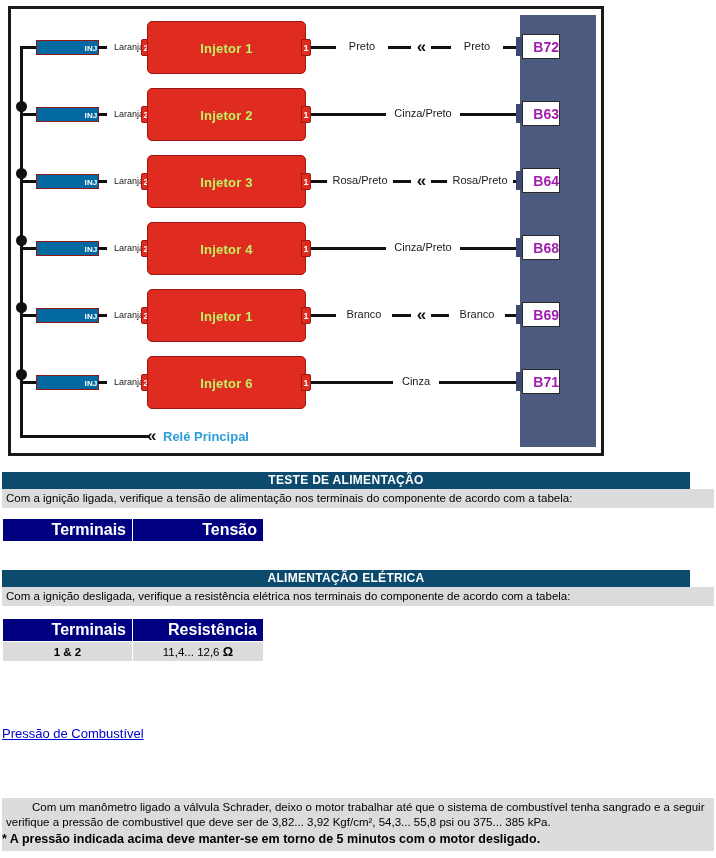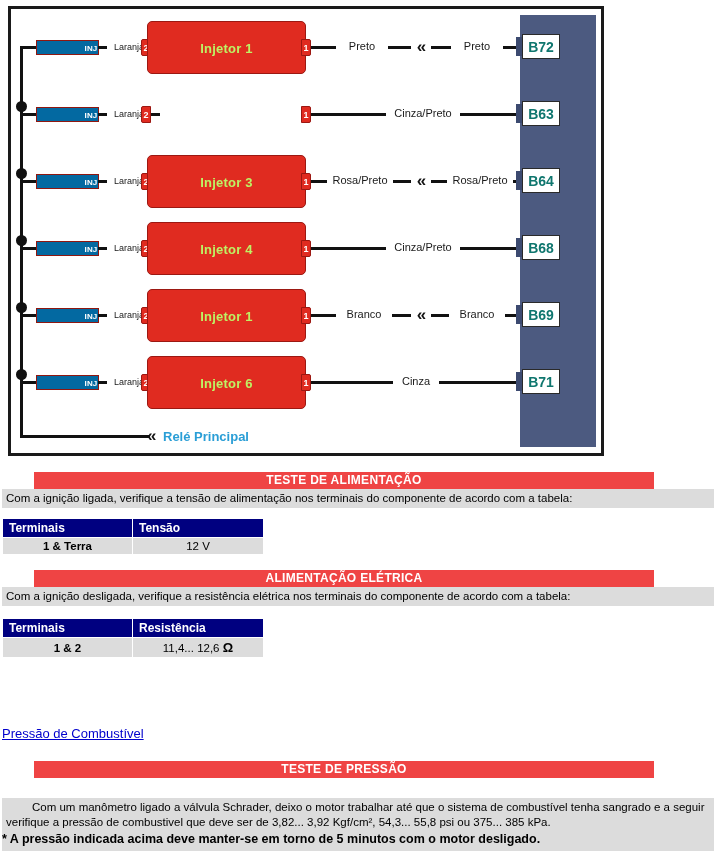--- a/index.html
+++ b/index.html
@@ -211,25 +211,25 @@
 
   
   .term {
     position: absolute;
     top: 19px;
     left: 511px;
     width: 38px;
     height: 25px;
     background: #ffffff;
     border: 1px solid #2a2a2a;
-    color: #0f766e;
+    color: #a21caf;
     font-size: 14px;
     font-weight: bold;
     line-height: 24px;
-    text-align: center;
+    text-align: right;
     box-sizing: border-box;
   }
   .term-tab {
     position: absolute;
     top: 22px;
     left: 505px;
     width: 7px;
     height: 19px;
     background: #3c4a70;
   }
@@ -253,31 +253,30 @@
     font-weight: bold;
     color: #2a9ed6;
     line-height: 21px;
     white-space: nowrap;
   }
 
   
   .sec-header {
     position: absolute;
     left: 2px;
-    width: 620px;
+    width: 688px;
     height: 17px;
-    background: #ef4444;
+    background: #0c4a6e;
     color: #ffffff;
     font-size: 12px;
     font-weight: bold;
     line-height: 17px;
     text-align: center;
     letter-spacing: 0.3px;
     box-sizing: border-box;
-    margin-left: 32px;
   }
   .sec-body {
     position: absolute;
     left: 2px;
     width: 712px;
     background: #dcdcdc;
     color: #000000;
     font-size: 11.5px;
     line-height: 15px;
     padding: 2px 4px;
@@ -287,24 +286,24 @@
   
   .dtable {
     position: absolute;
     border-collapse: collapse;
     font-size: 11.5px;
   }
   .dtable th {
     background: #000080;
     color: #ffffff;
     font-weight: bold;
-    font-size: 12px;
+    font-size: 16px;
     padding: 2px 6px;
     border: 1px solid #ffffff;
-    text-align: left;
+    text-align: right;
     white-space: nowrap;
   }
   .dtable td {
     background: #dcdcdc;
     color: #000000;
     padding: 2px 6px;
     border: 1px solid #ffffff;
     text-align: center;
     white-space: nowrap;
   }
@@ -369,20 +368,23 @@
         <div class="term">B72</div>
       </div>
 
       <div class="row" style="top:73px;">
         <div class="wire-fuse-left"></div>
         <div class="fuse">INJ - 15A</div>
         <div class="wire-fuse-right"></div>
         <div class="lbl-laranja">Laranja</div>
         <div class="wire-laranja-right"></div>
         <div class="pin pin-left">2</div>
+        <div class="inj">
+          <div class="inj-label">Injetor 2</div>
+        </div>
         <div class="pin pin-right">1</div>
         <div class="sig-wire" style="left:300px; width:209px;"></div>
         <div class="sig-label" style="left:375px; width:74px;">Cinza/Preto</div>
         <div class="term-tab"></div>
         <div class="term">B63</div>
       </div>
 
       <div class="row" style="top:140px;">
         <div class="wire-fuse-left"></div>
         <div class="fuse">INJ - 15A</div>
@@ -463,24 +465,20 @@
 
   <div class="sec-header" style="top:472px;">TESTE DE ALIMENTAÇÃO</div>
   <div class="sec-body" style="top:489px; height:19px;">Com a ignição ligada, verifique a tensão de alimentação nos terminais do componente de acordo com a tabela:</div>
 
   <table class="dtable" style="top:518px; left:2px;">
     <tbody>
         <tr>
       <th style="width:117px;">Terminais</th>
       <th style="width:118px;">Tensão</th>
     </tr>
-    <tr>
-      <td class="bold">1 &amp; Terra</td>
-      <td>12 V</td>
-    </tr>
   </tbody>
     </table>
 
   <div class="sec-header" style="top:570px;">ALIMENTAÇÃO ELÉTRICA</div>
   <div class="sec-body" style="top:587px; height:19px;">Com a ignição desligada, verifique a resistência elétrica nos terminais do componente de acordo com a tabela:</div>
 
   <table class="dtable" style="top:618px; left:2px;">
     <tbody>
         <tr>
       <th style="width:117px;">Terminais</th>
@@ -488,18 +486,17 @@
     </tr>
     <tr>
       <td class="bold">1 &amp; 2</td>
       <td><span>11,4... 12,6 </span><span class="ohm">Ω</span></td>
     </tr>
   </tbody>
     </table>
 
   <div class="doc-link" style="top:726px;">Pressão de Combustível</div>
 
-  <div class="sec-header" style="top:761px;">TESTE DE PRESSÃO</div>
   <div class="sec-body" style="top:798px; height:53px; text-indent:26px;">Com um manômetro ligado a válvula Schrader, deixo o motor trabalhar até que o sistema de combustível tenha sangrado e a seguir verifique a pressão de combustivel que deve ser de 3,82... 3,92 Kgf/cm², 54,3... 55,8 psi ou 375... 385 kPa.</div>
 
   <div class="note" style="top:831px;">* A pressão indicada acima deve manter-se em torno de 5 minutos com o motor desligado.</div>
 
 </div>
 
 </body></html>

